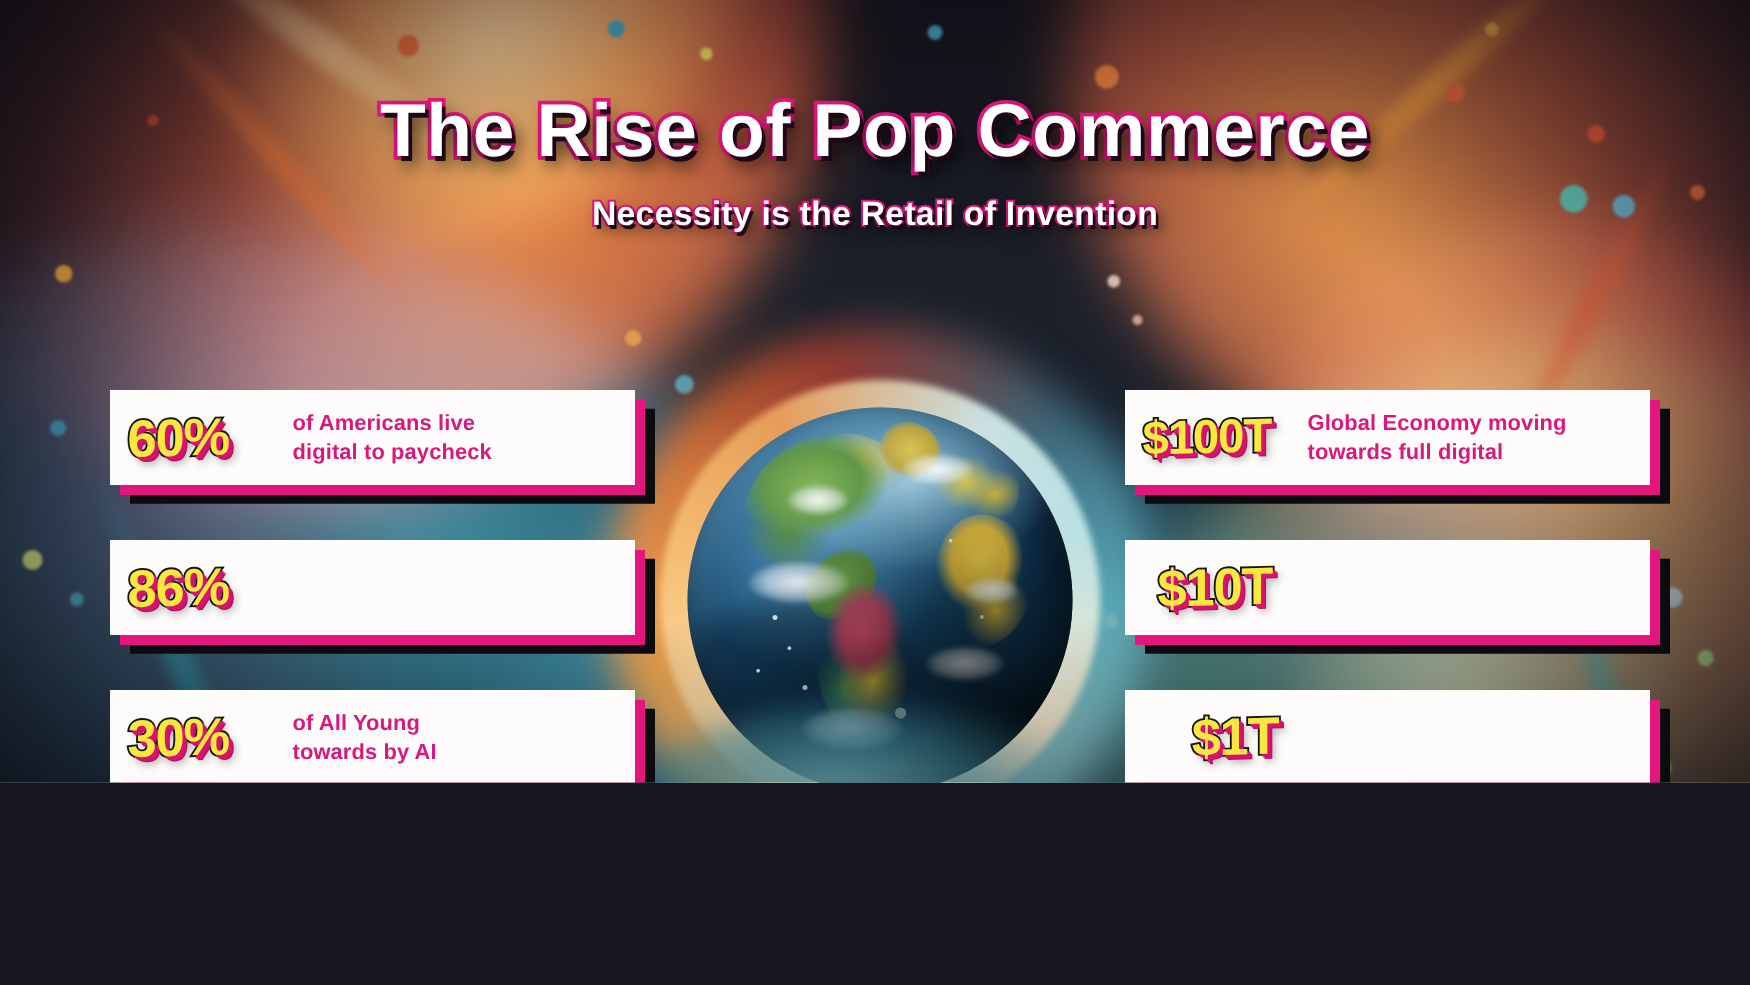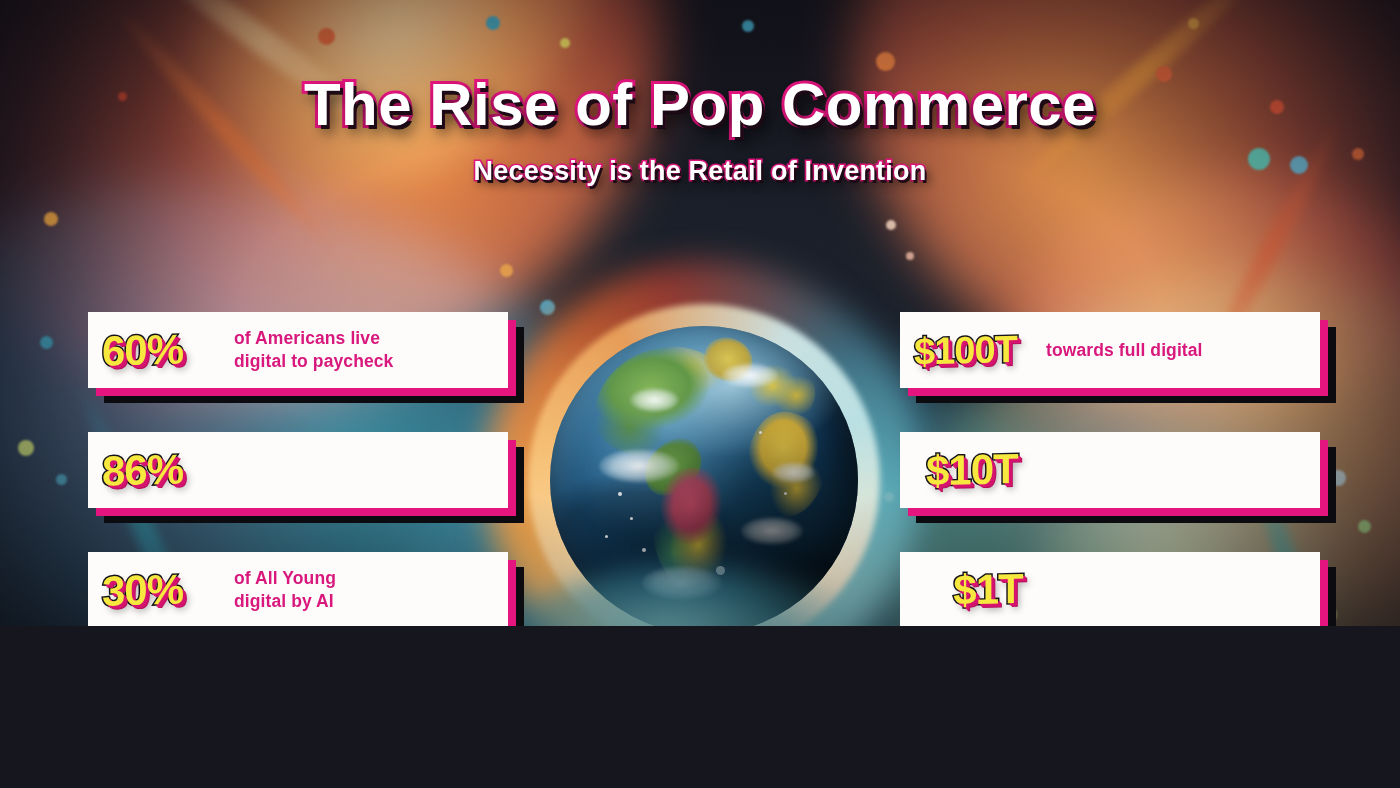--- a/index.html
+++ b/index.html
@@ -448,35 +448,36 @@
       </div>
     </div>
 
     <div class="card">
       <div class="card-shadow-dark"></div>
       <div class="card-shadow-pink"></div>
       <div class="card-face">
         <div class="stat stat-w-wide">30%</div>
         <div class="card-text">
           <span class="line">of All Young</span>
-          <span class="line">digital by AI</span>
+          <span class="line">towards by AI</span>
         </div>
       </div>
     </div>
 
   </div>
 
   <div class="col col-right">
 
     <div class="card">
       <div class="card-shadow-dark"></div>
       <div class="card-shadow-pink"></div>
       <div class="card-face">
         <div class="stat stat-w-mid" style="font-size:38px;">$100T</div>
         <div class="card-text">
+          <span class="line">Global Economy moving</span>
           <span class="line">towards full digital</span>
         </div>
       </div>
     </div>
 
     <div class="card">
       <div class="card-shadow-dark"></div>
       <div class="card-shadow-pink"></div>
       <div class="card-face">
         <div class="stat stat-w-mid" style="padding-left:12px;">$10T</div>

